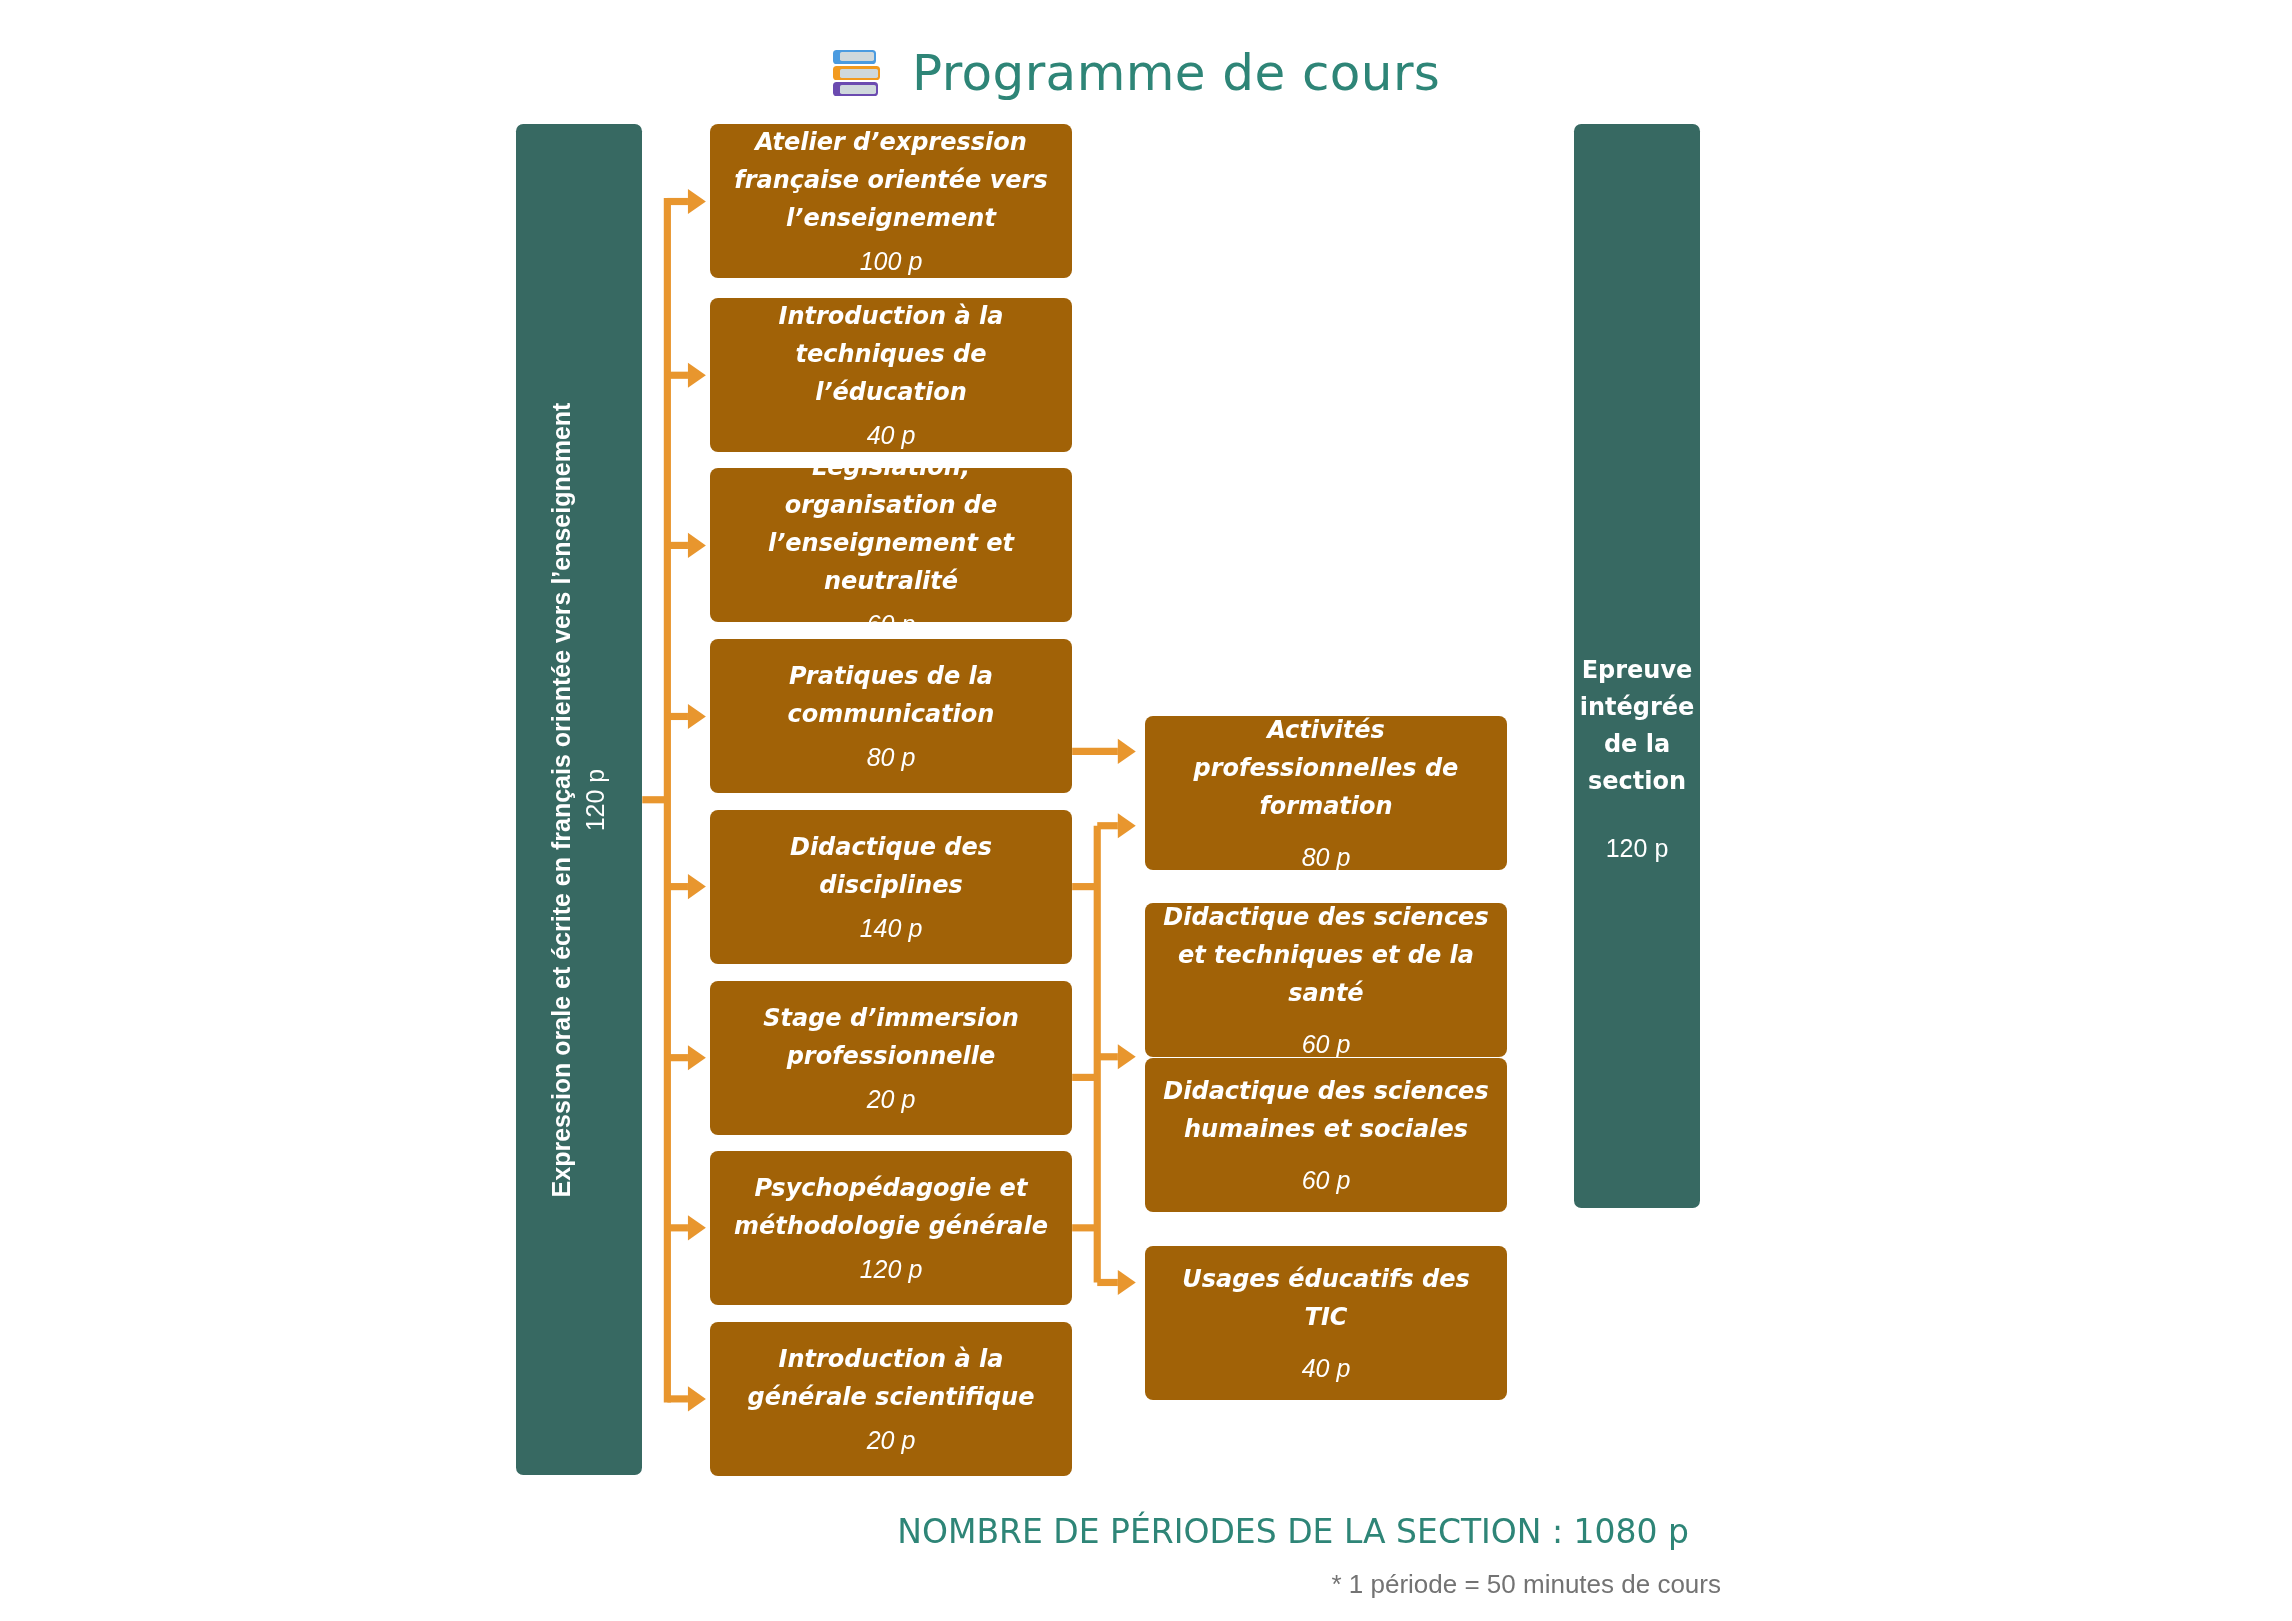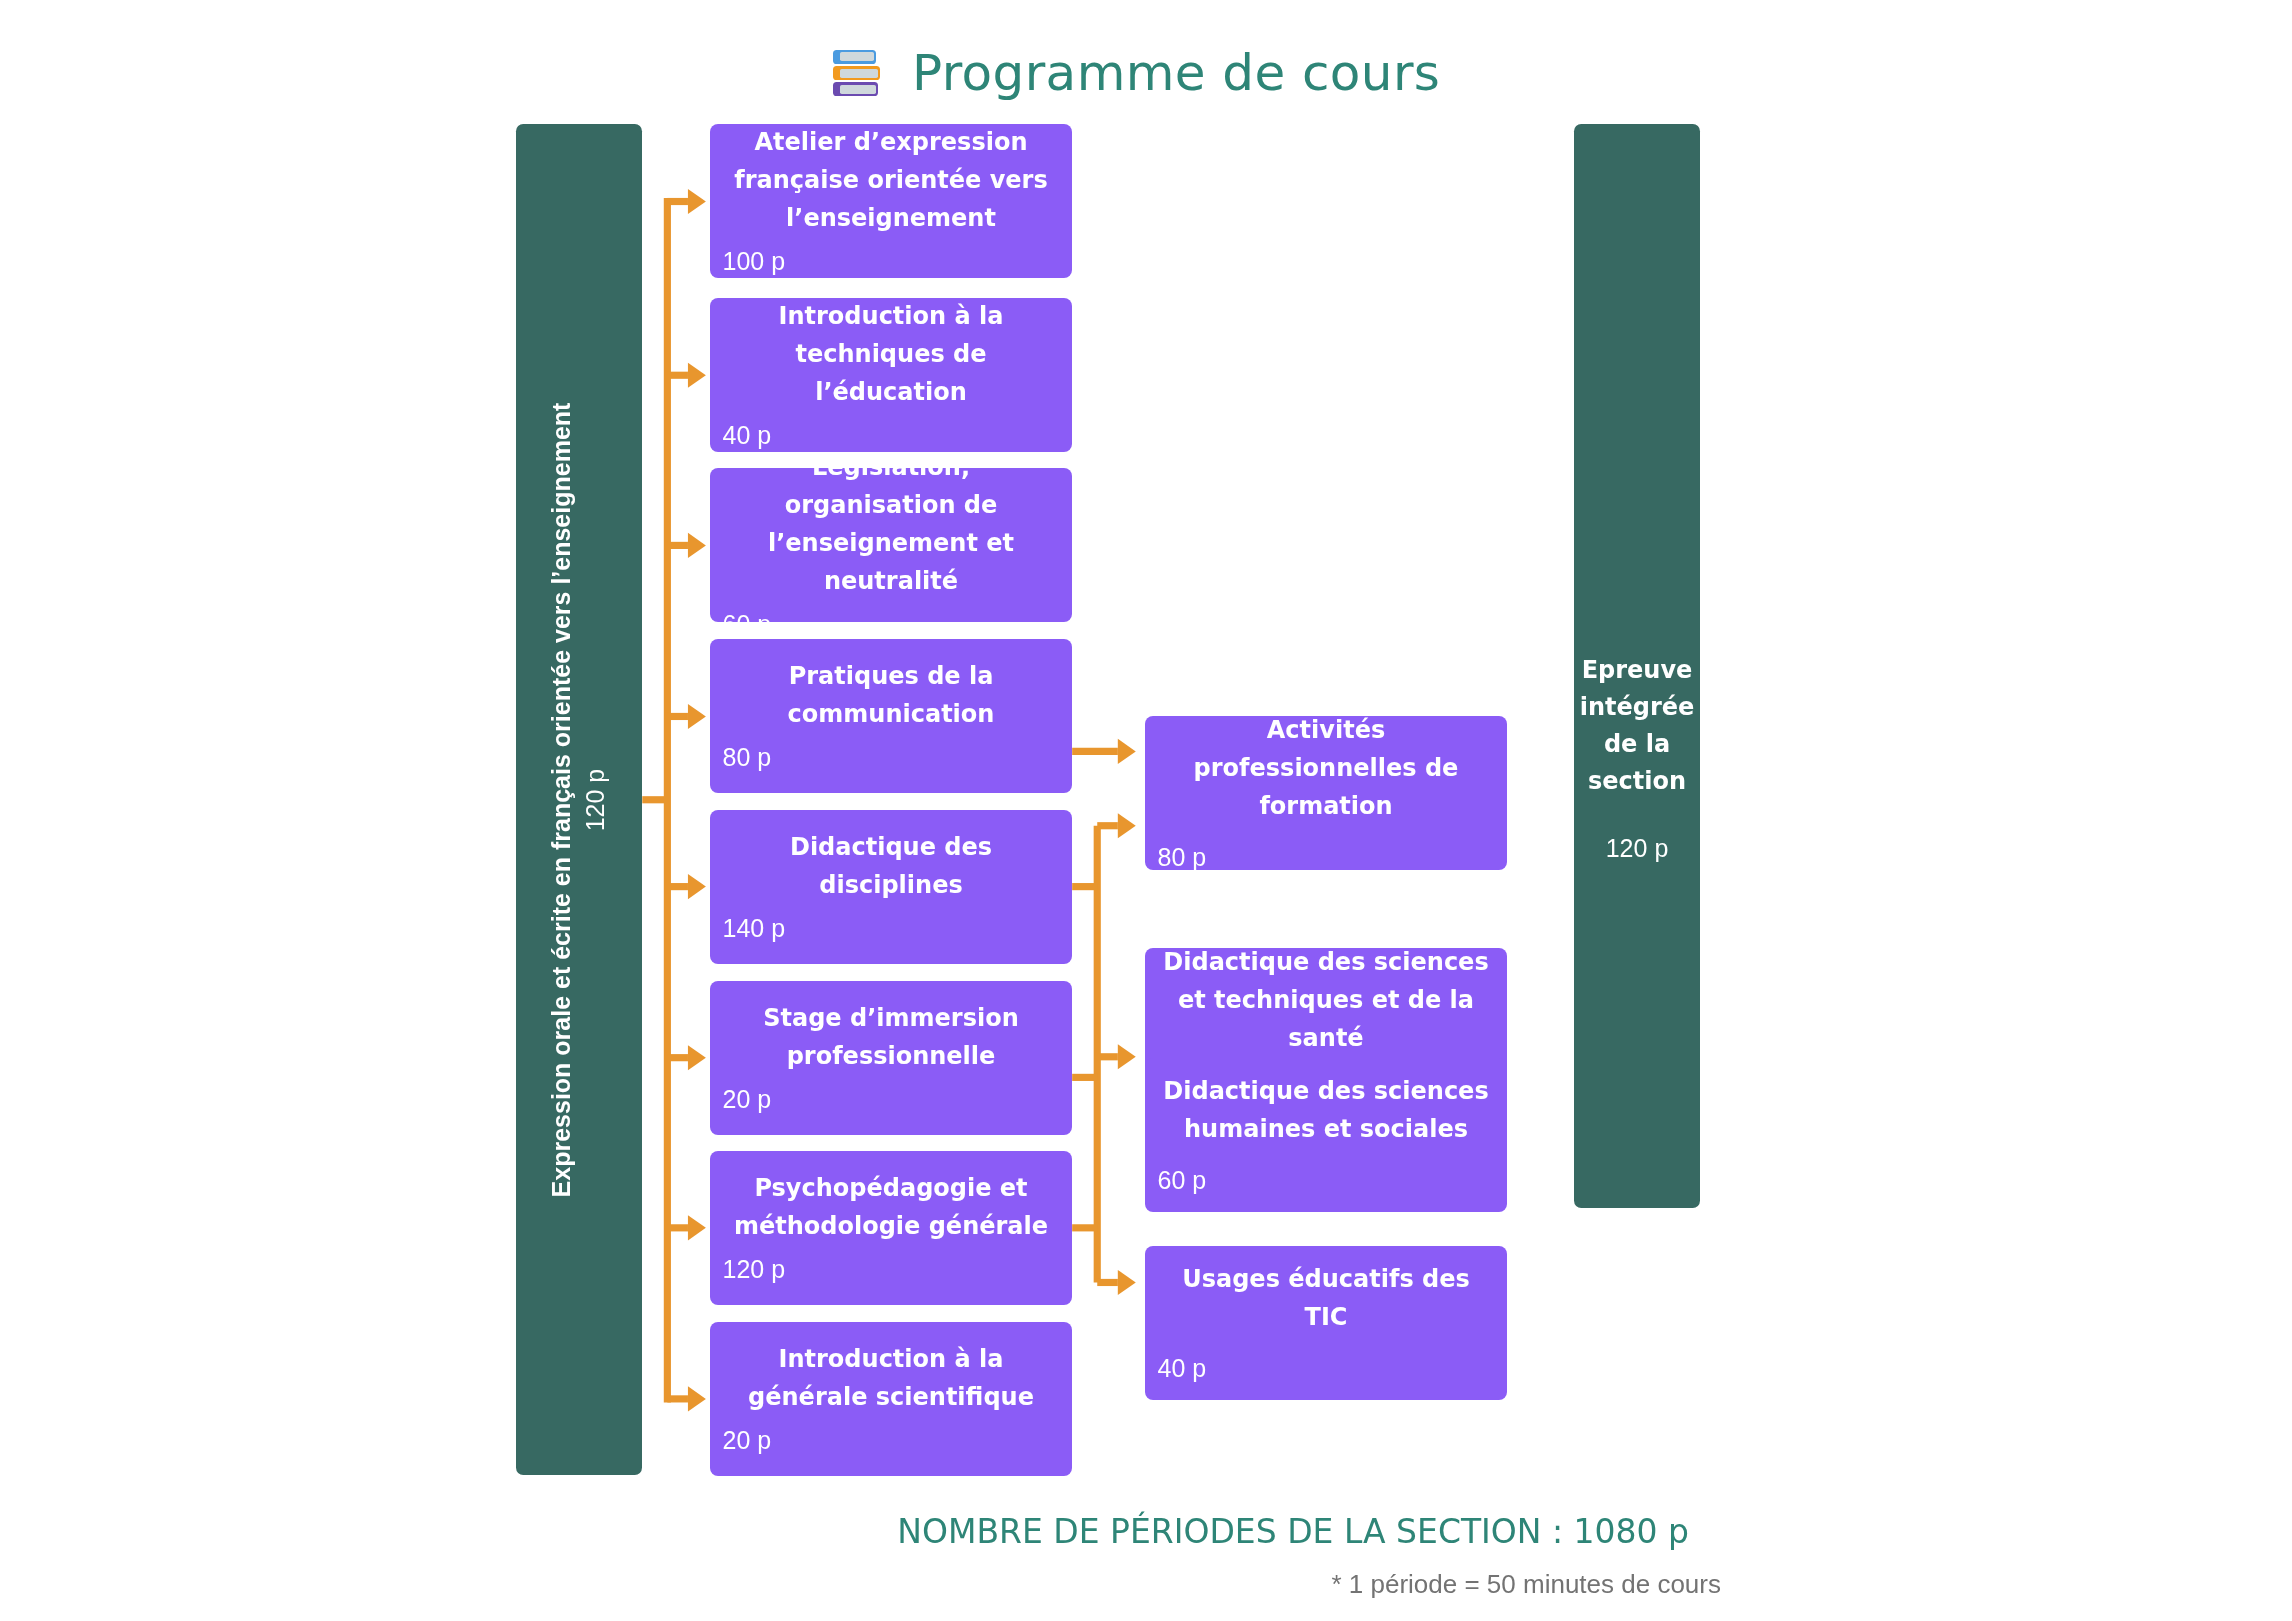--- a/index.html
+++ b/index.html
@@ -16,21 +16,21 @@
   .bar { position:absolute; background:#376962; border-radius:7.2px; }
   .bar-left { left:516px; top:124px; width:126px; height:1351px; }
   .bar-right { left:1574px; top:124px; width:126px; height:1084px; }
   .vtext { position:absolute; left:50%; top:50%; transform:translate(-50%,-50%) rotate(-90deg); white-space:nowrap; text-align:center; color:#fff; }
   .vtext .t { font-family:"Liberation Sans", sans-serif; font-weight:bold; font-size:25px; display:block; }
   .vtext .p { font-family:"Liberation Sans", sans-serif; font-size:25px; display:block; margin-top:5.4px; font-weight:300; }
   .right-content { position:absolute; left:0; right:0; top:528px; text-align:center; color:#fff; }
   .right-content .t { font-family:"DejaVu Sans", sans-serif; font-weight:bold; font-size:24px; line-height:37px; display:block; padding:0 5.4px; }
   .right-content .p { font-family:"Liberation Sans", sans-serif; font-size:25px; display:block; margin-top:34px; }
 
-  .card { position:absolute; background:#8b5cf6; border-radius:8px; color:#fff; display:flex; flex-direction:column; align-items:flex-start; justify-content:center; text-align:center; box-sizing:border-box; padding:0 12.5px; }
+  .card { position:absolute; background:#a16207; border-radius:8px; color:#fff; display:flex; flex-direction:column; align-items:center; justify-content:center; text-align:center; box-sizing:border-box; padding:0 12.5px;font-style:italic; }
   .mid { left:710px; width:362px; height:154px; }
   .rc { left:1145px; width:362px; height:154px;gap:8px; }
   .card .t { font-family:"DejaVu Sans", sans-serif; font-weight:bold; font-size:24px; line-height:38px; }
   .card .p { font-family:"Liberation Sans", sans-serif; font-size:25px; line-height:36px; margin-top:5.4px; }
 
   svg.conn { position:absolute; left:0; top:0; width:2293px; height:1621px; pointer-events:none; }
 
   .footer-main { position:absolute; right:604px; top:1512px; color:#2e8577; font-family:"DejaVu Sans", sans-serif; font-size:33px; white-space:nowrap; }
   .footer-note { position:absolute; right:572px; top:1569px; color:#737373; font-family:"Liberation Sans", sans-serif; font-size:26px; white-space:nowrap; }
 </style>
@@ -126,21 +126,21 @@
 </div>
 <div class="card mid" style="top:1322px">
   <span class="t">Introduction à la générale scientifique</span>
   <span class="p">20 p</span>
 </div>
 
 <div class="card rc" style="top:716px">
   <span class="t">Activités professionnelles de formation</span>
   <span class="p">80 p</span>
 </div>
-<div class="card rc" style="top:948px">
+<div class="card rc" style="top:903px">
   <span class="t">Didactique des sciences et techniques et de la santé</span>
   <span class="p">60 p</span>
 </div>
 <div class="card rc" style="top:1058px">
   <span class="t">Didactique des sciences humaines et sociales</span>
   <span class="p">60 p</span>
 </div>
 <div class="card rc" style="top:1246px">
   <span class="t">Usages éducatifs des TIC</span>
   <span class="p">40 p</span>

